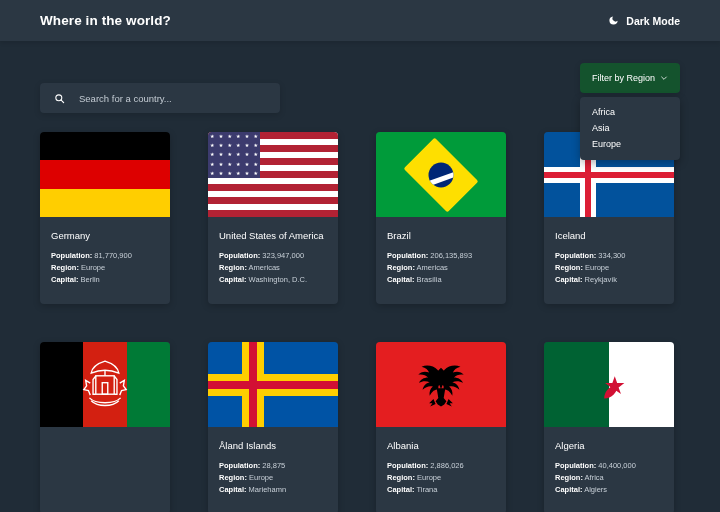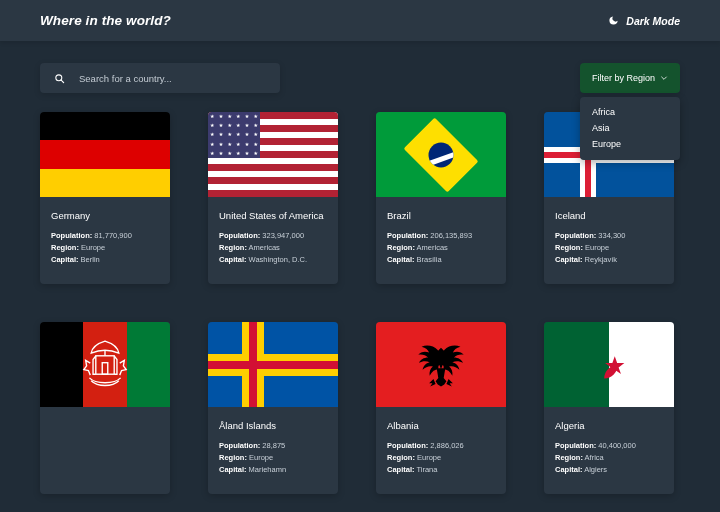--- a/index.html
+++ b/index.html
@@ -21,21 +21,20 @@
   .header {
     height: 41px;
     background: #2b3743;
     display: flex;
     align-items: center;
     justify-content: space-between;
     padding: 0 40px;
     box-shadow: 0 2px 4px rgba(0,0,0,0.12);
     position: relative;
     z-index: 30;
-    font-style: italic;
   }
   .site-title {
     font-size: 13.5px;
     font-weight: bold;
     letter-spacing: 0.1px;
     color: #ffffff;
   }
   .darkmode-toggle {
     display: flex;
     align-items: center;
@@ -66,20 +65,21 @@
   .search-box {
     width: 240px;
     height: 30px;
     background: #2b3743;
     border-radius: 4px;
     display: flex;
     align-items: center;
     padding: 0 14px;
     box-shadow: 0 2px 6px rgba(0,0,0,0.16);
     gap: 14px;
+    margin-top: 20px;
   }
   .search-icon {
     width: 11px;
     height: 11px;
     flex: 0 0 auto;
     display: block;
   }
   .search-input {
     background: transparent;
     border: none;

